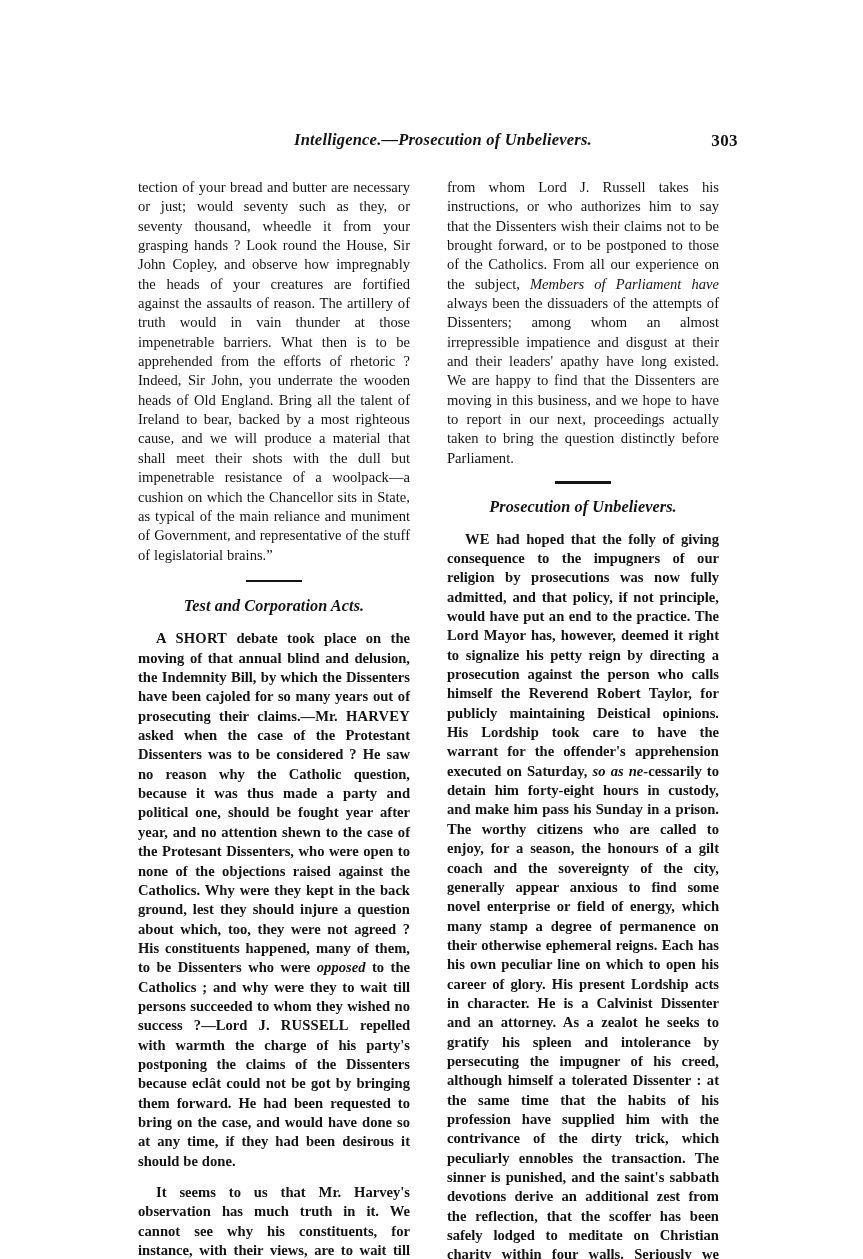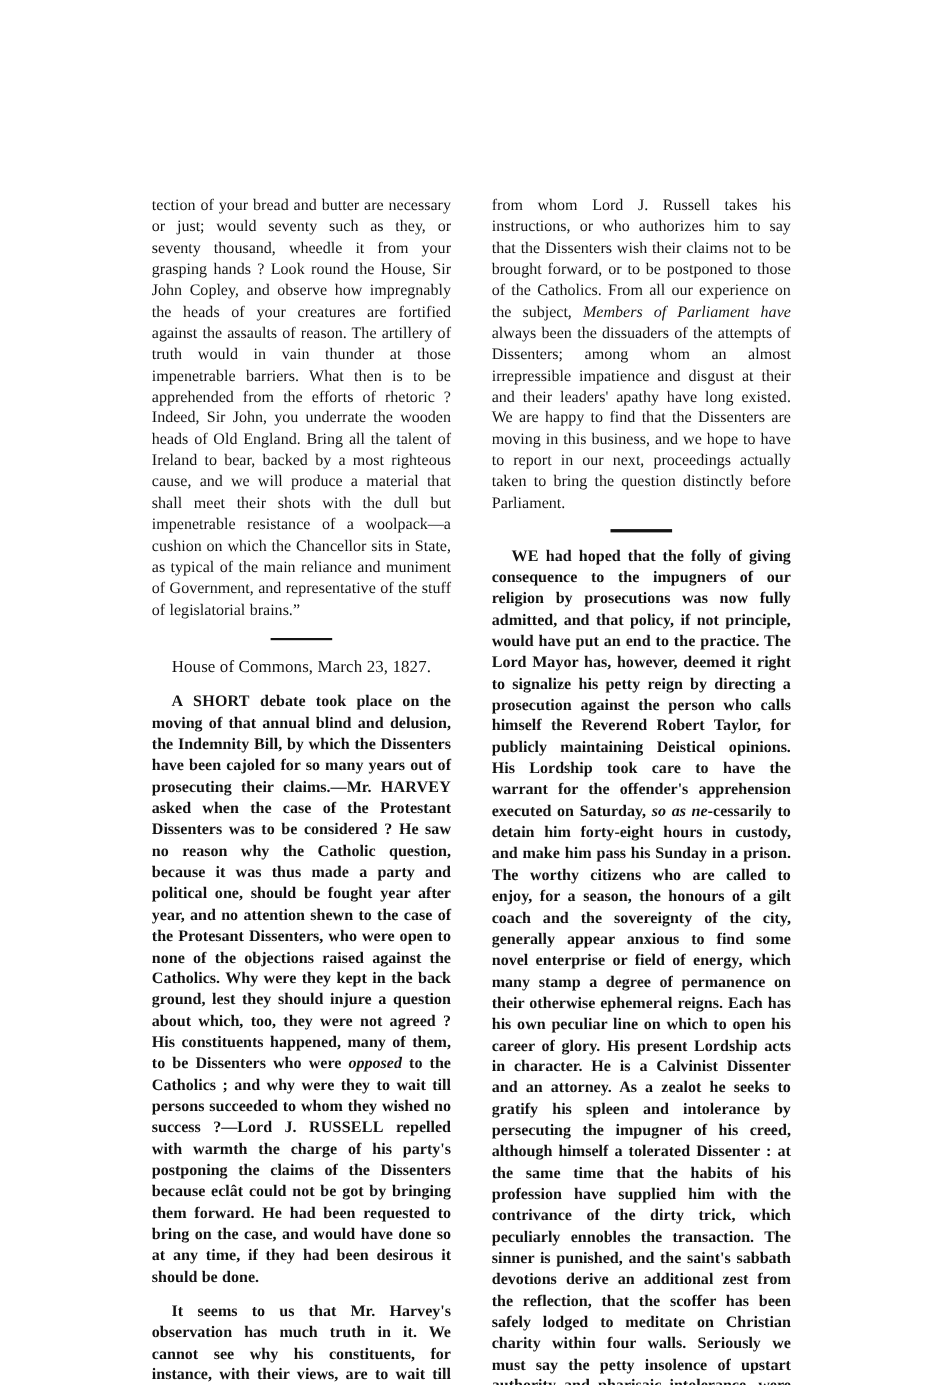--- a/index.html
+++ b/index.html
@@ -117,43 +117,48 @@
     line-height: 21px;
     text-align: center;
     letter-spacing: 0.1px;
   }
 </style>
 </head>
 <body>
 
 <div class="page">
 
+  <div class="running-head">
+    <div class="rh-title">Intelligence.—Prosecution of Unbelievers.</div>
+    <div class="rh-folio">303</div>
+  </div>
 
   <div class="columns">
 
     <div class="col">
 
       <p class="para cont">tection of your bread and butter are necessary or just; would seventy such as they, or seventy thousand, wheedle it from your grasping hands ? Look round the House, Sir John Copley, and observe how impregnably the heads of your creatures are fortified against the assaults of reason. The artillery of truth would in vain thunder at those impenetrable barriers. What then is to be apprehended from the efforts of rhetoric ? Indeed, Sir John, you underrate the wooden heads of Old England. Bring all the talent of Ireland to bear, backed by a most righteous cause, and we will produce a material that shall meet their shots with the dull but impenetrable resistance of a woolpack—a cushion on which the Chancellor sits in State, as typical of the main reliance and muniment of Government, and representative of the stuff of legislatorial brains.”</p>
 
       <div class="rule"></div>
 
-      <h3 class="sec-sub">House of Commons, March 23, 1827.</h3>
+      <h2 class="sec-title">Test and Corporation Acts.</h2>
 
       <p class="para indent"><span class="sc">A SHORT</span><span> debate took place on the moving of that annual blind and delusion, the Indemnity Bill, by which the Dissenters have been cajoled for so many years out of prosecuting their claims.—Mr. </span><span class="sc">HARVEY</span><span> asked when the case of the Protestant Dissenters was to be considered ? He saw no reason why the Catholic question, because it was thus made a party and political one, should be fought year after year, and no attention shewn to the case of the Protesant Dissenters, who were open to none of the objections raised against the Catholics. Why were they kept in the back ground, lest they should injure a question about which, too, they were not agreed ? His constituents happened, many of them, to be Dissenters who were </span><span class="it">opposed</span><span> to the Catholics ; and why were they to wait till persons succeeded to whom they wished no success ?—Lord J. </span><span class="sc">RUSSELL</span><span> repelled with warmth the charge of his party's postponing the claims of the Dissenters because eclât could not be got by bringing them forward. He had been requested to bring on the case, and would have done so at any time, if they had been desirous it should be done.</span></p>
 
       <p class="para indent">It seems to us that Mr. Harvey's observation has much truth in it. We cannot see why his constituents, for instance, with their views, are to wait till certain persons succeed in getting political power, who, as many think, would use it to keep those very constituents out of all chance of liberty. We do not know</p>
 
     </div>
 
     <div class="col">
 
       <p class="para cont"><span>from whom Lord J. Russell takes his instructions, or who authorizes him to say that the Dissenters wish their claims not to be brought forward, or to be postponed to those of the Catholics. From all our experience on the subject, </span><span class="it">Members of Parliament have</span><span> always been the dissuaders of the attempts of Dissenters; among whom an almost irrepressible impatience and disgust at their and their leaders' apathy have long existed. We are happy to find that the Dissenters are moving in this business, and we hope to have to report in our next, proceedings actually taken to bring the question distinctly before Parliament.</span></p>
 
       <div class="rule tight"></div>
 
+      <h2 class="sec-title">Prosecution of Unbelievers.</h2>
 
       <p class="para indent"><span class="sc">WE</span><span> had hoped that the folly of giving consequence to the impugners of our religion by prosecutions was now fully admitted, and that policy, if not principle, would have put an end to the practice. The Lord Mayor has, however, deemed it right to signalize his petty reign by directing a prosecution against the person who calls himself the Reverend Robert Taylor, for publicly maintaining Deistical opinions. His Lordship took care to have the warrant for the offender's apprehension executed on Saturday, </span><span class="it">so as ne-</span><span>cessarily to detain him forty-eight hours in custody, and make him pass his Sunday in a prison. The worthy citizens who are called to enjoy, for a season, the honours of a gilt coach and the sovereignty of the city, generally appear anxious to find some novel enterprise or field of energy, which many stamp a degree of permanence on their otherwise ephemeral reigns. Each has his own peculiar line on which to open his career of glory. His present Lordship acts in character. He is a Calvinist Dissenter and an attorney. As a zealot he seeks to gratify his spleen and intolerance by persecuting the impugner of his creed, although himself a tolerated Dissenter : at the same time that the habits of his profession have supplied him with the contrivance of the dirty trick, which peculiarly ennobles the transaction. The sinner is punished, and the saint's sabbath devotions derive an additional zest from the reflection, that the scoffer has been safely lodged to meditate on Christian charity within four walls. Seriously we must say the petty insolence of upstart authority and pharisaic intolerance, were never more aptly exemplified than in the paltry cunning which devised this scheme of Saturday night's indulgence.</span></p>
 
     </div>
 
   </div>
 
 </div>
 
 </body></html>

